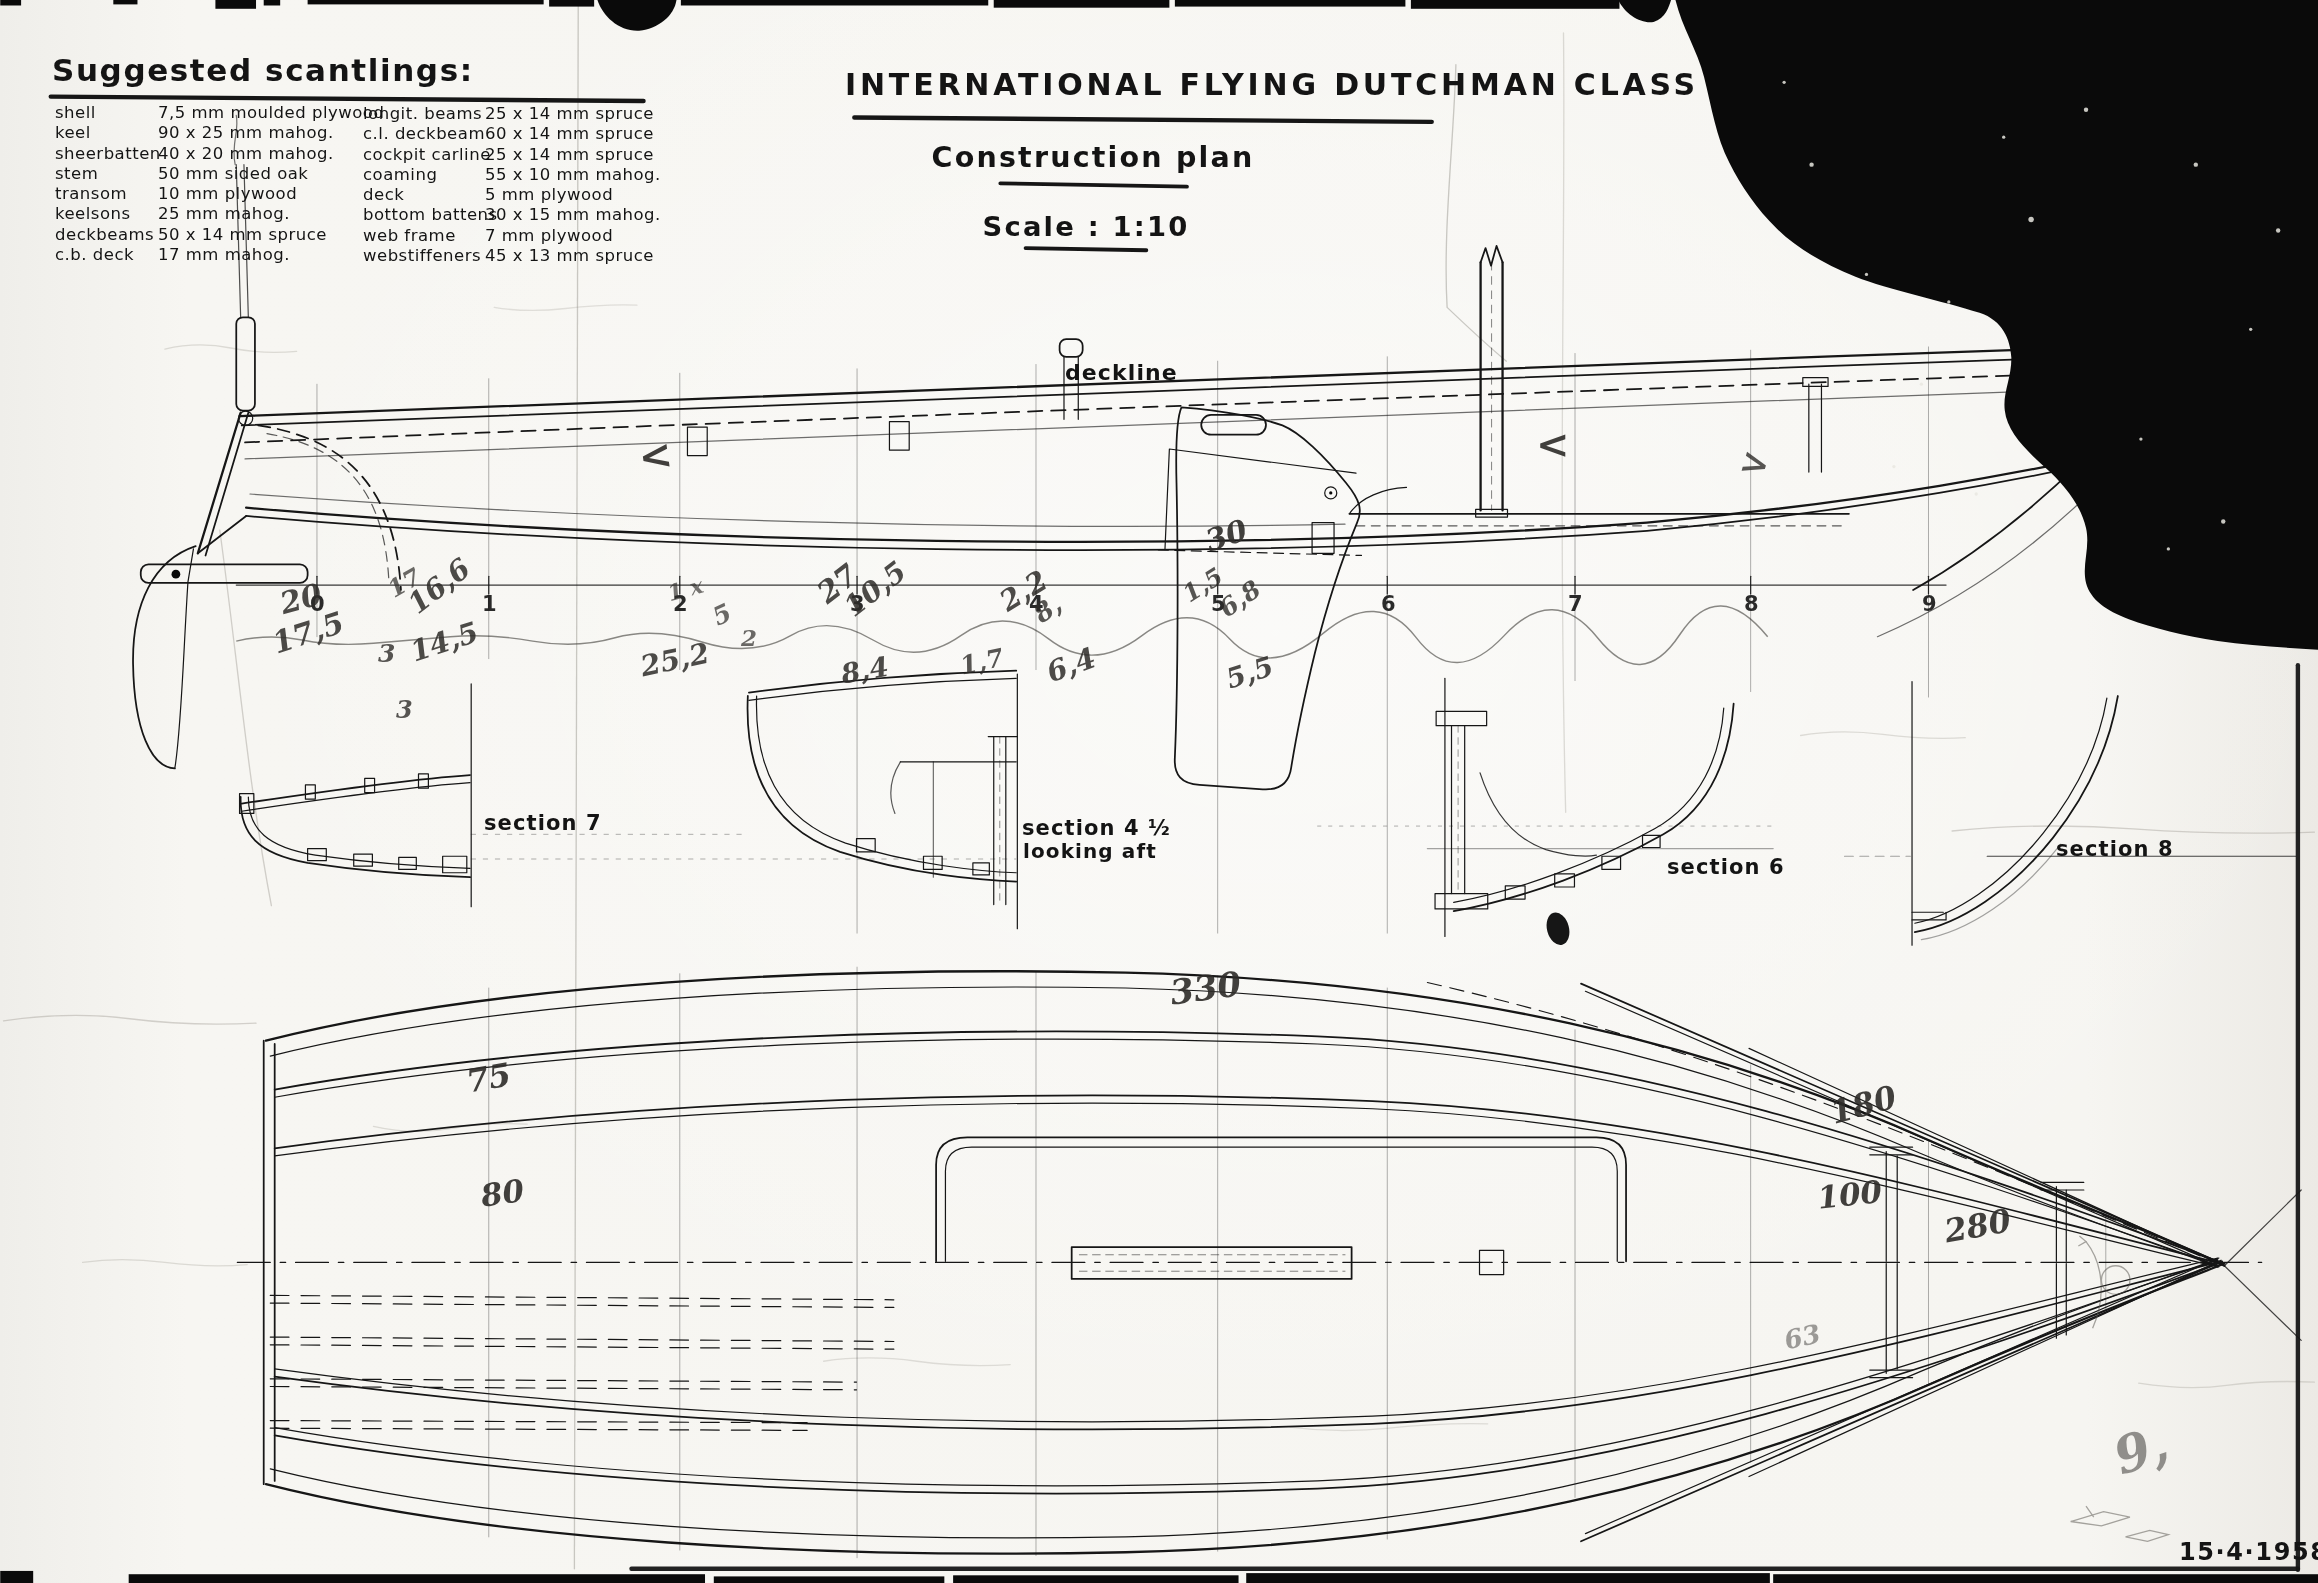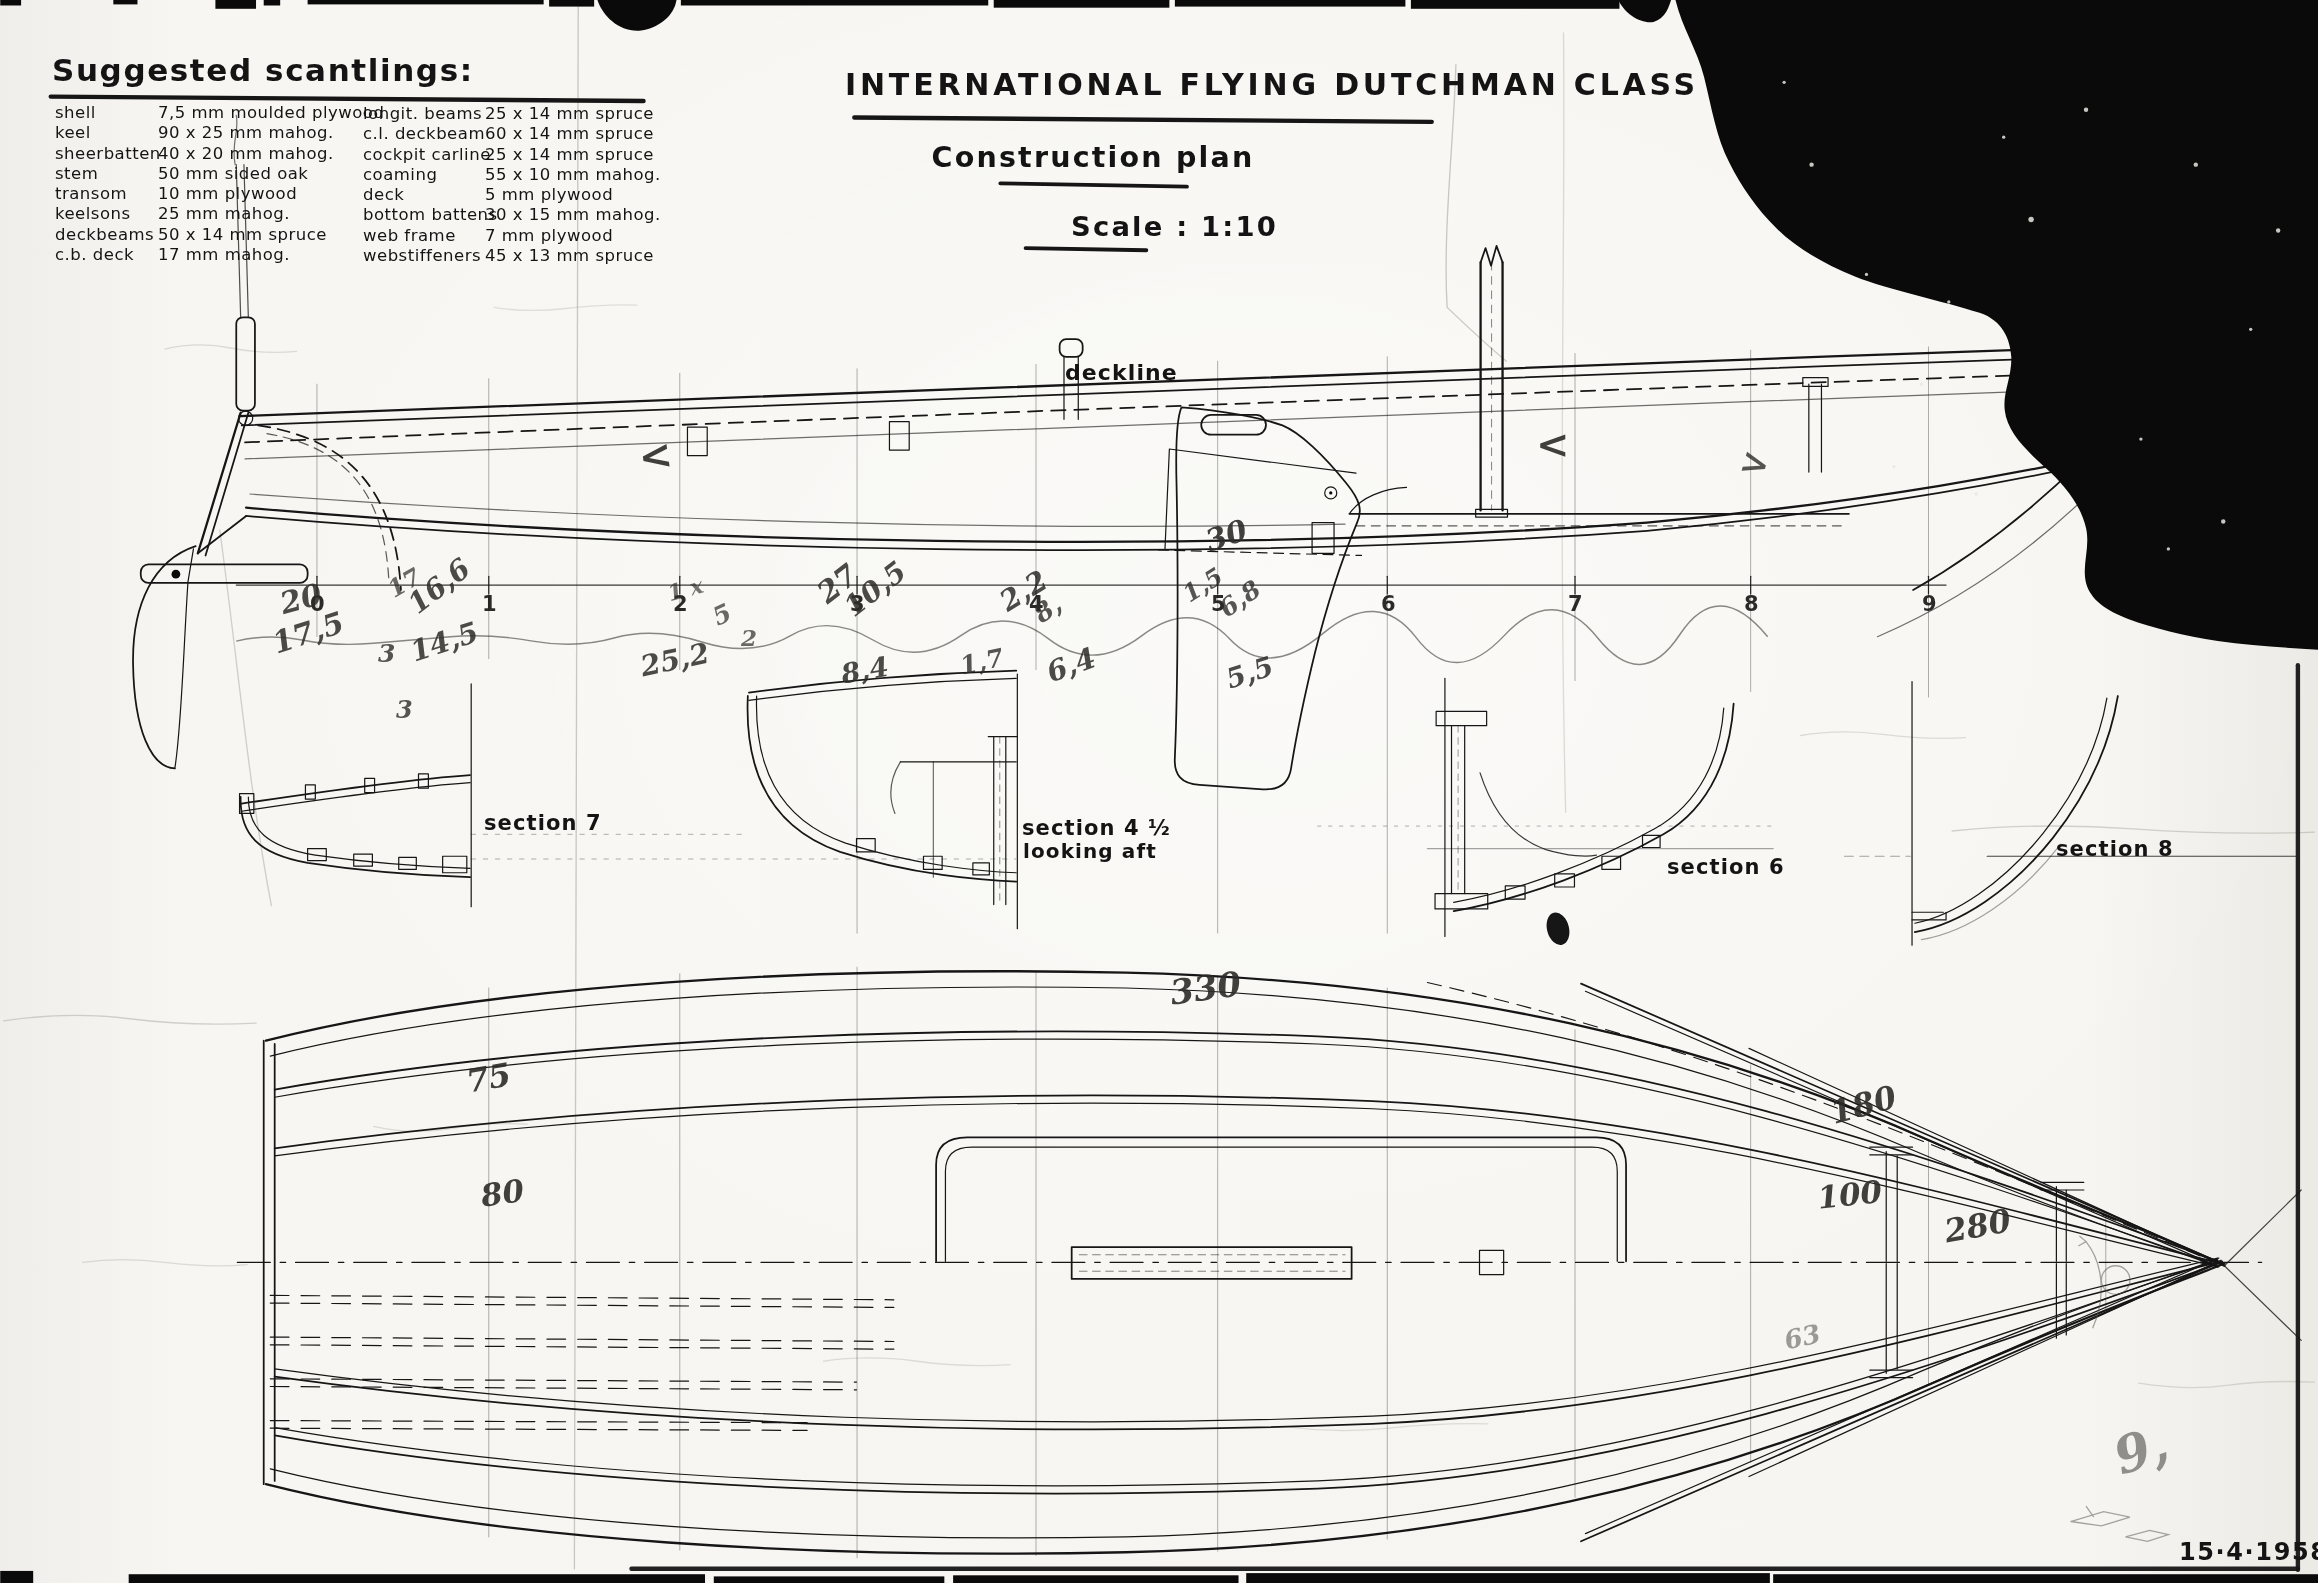--- a/index.html
+++ b/index.html
@@ -350,21 +350,21 @@
         <div class="scant-row"><span class="scant-item">deck</span><span class="scant-spec">5 mm  plywood</span></div>
         <div class="scant-row"><span class="scant-item">bottom battens</span><span class="scant-spec">30 x 15 mm  mahog.</span></div>
         <div class="scant-row"><span class="scant-item">web frame</span><span class="scant-spec">7 mm plywood</span></div>
         <div class="scant-row"><span class="scant-item">webstiffeners</span><span class="scant-spec">45 x 13 mm spruce</span></div>
       </div>
   </div>
 
   <div>
     <div class="txt printed" style="left:845px;top:70px;width:598px;text-align:center;font-size:30px;letter-spacing:3.8px;">INTERNATIONAL FLYING DUTCHMAN CLASS</div>
     <div class="txt printed" style="left:901px;top:144px;width:384px;text-align:center;font-size:28.5px;letter-spacing:2.2px;">Construction plan</div>
-    <div class="txt printed" style="left:894px;top:213px;width:384px;text-align:right;font-size:27.4px;letter-spacing:2.2px;">Scale : 1:10</div>
+    <div class="txt printed" style="left:894px;top:213px;width:384px;text-align:center;font-size:27.4px;letter-spacing:2.2px;">Scale : 1:10</div>
   </div>
 
   <div class="txt printed" style="left:1065px;top:362px;font-size:22px;text-align:right;">deckline</div>
   <div class="txt printed" style="left:484px;top:813px;font-size:21px;">section 7</div>
   <div class="txt printed" style="left:1022px;top:818px;font-size:21px;">section 4 ½</div>
   <div class="txt printed" style="left:1023px;top:841px;font-size:20px;">looking aft</div>
   <div class="txt printed" style="left:1667px;top:837px;font-size:21px;margin-top:20px;">section 6</div>
   <div class="txt printed" style="left:2024px;top:839px;font-size:21px;margin-left:32px;">section 8</div>
 
   <div class="txt printed" style="left:2179px;top:1540px;font-size:24px;letter-spacing:1.6px;">15·4·1958</div>

